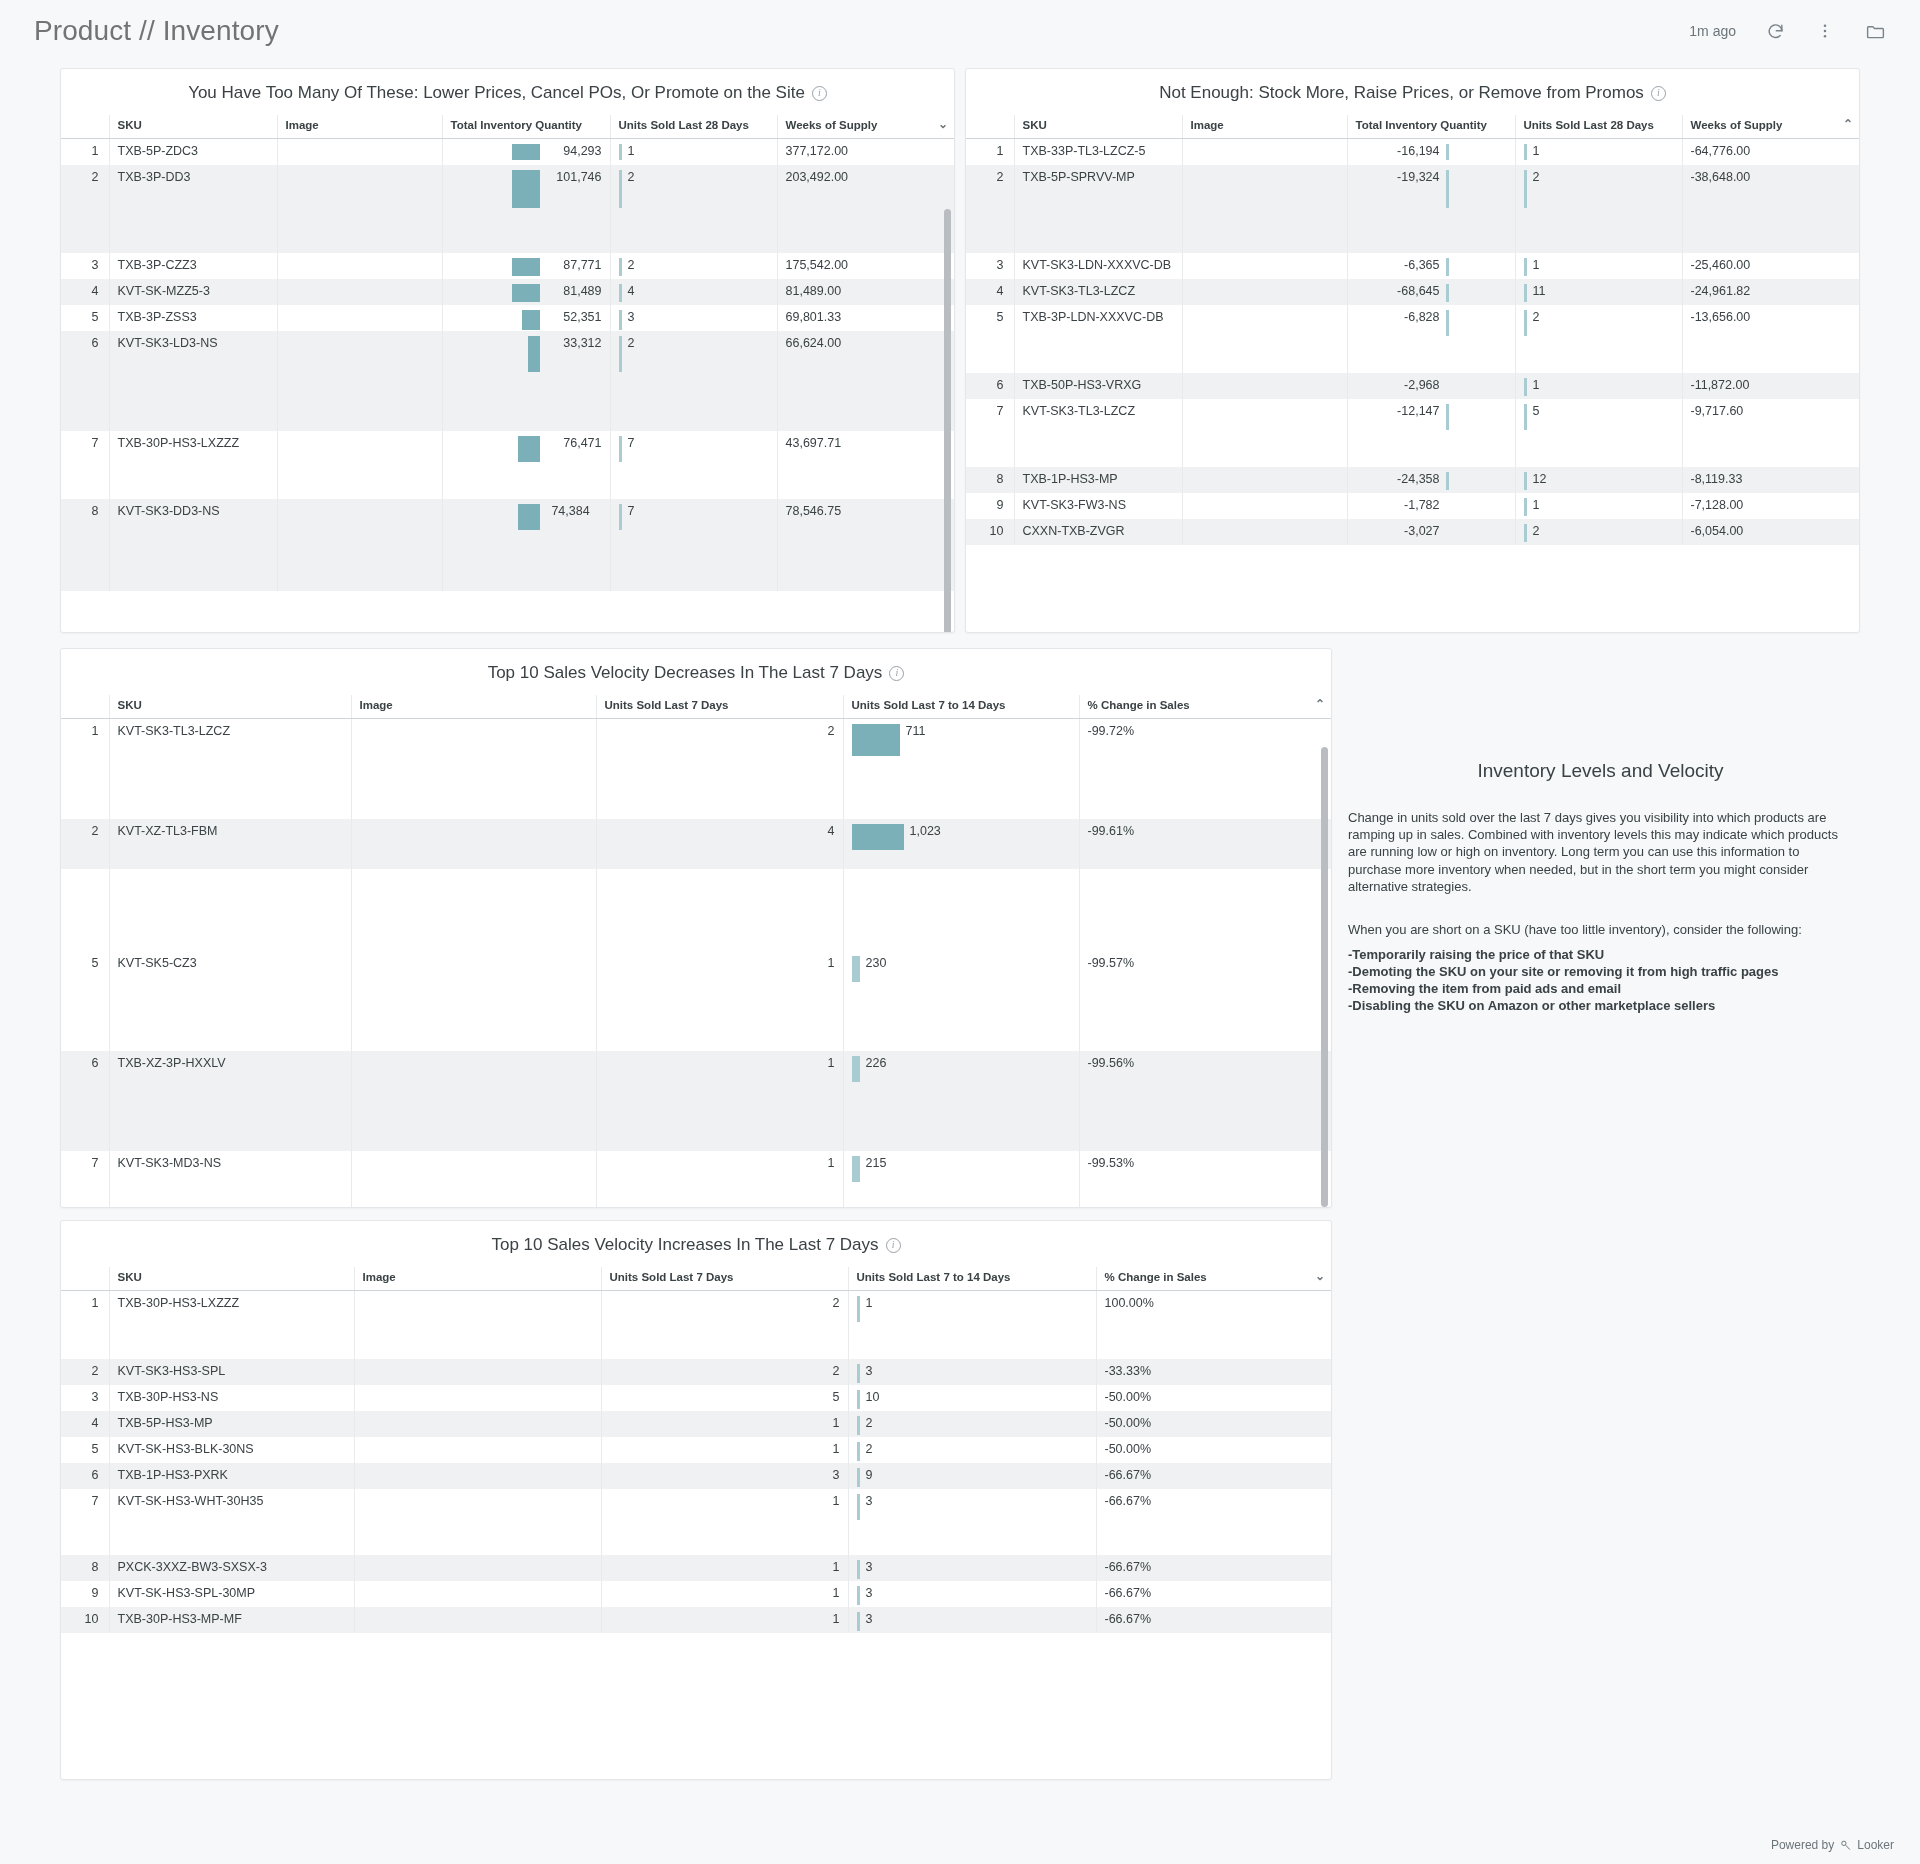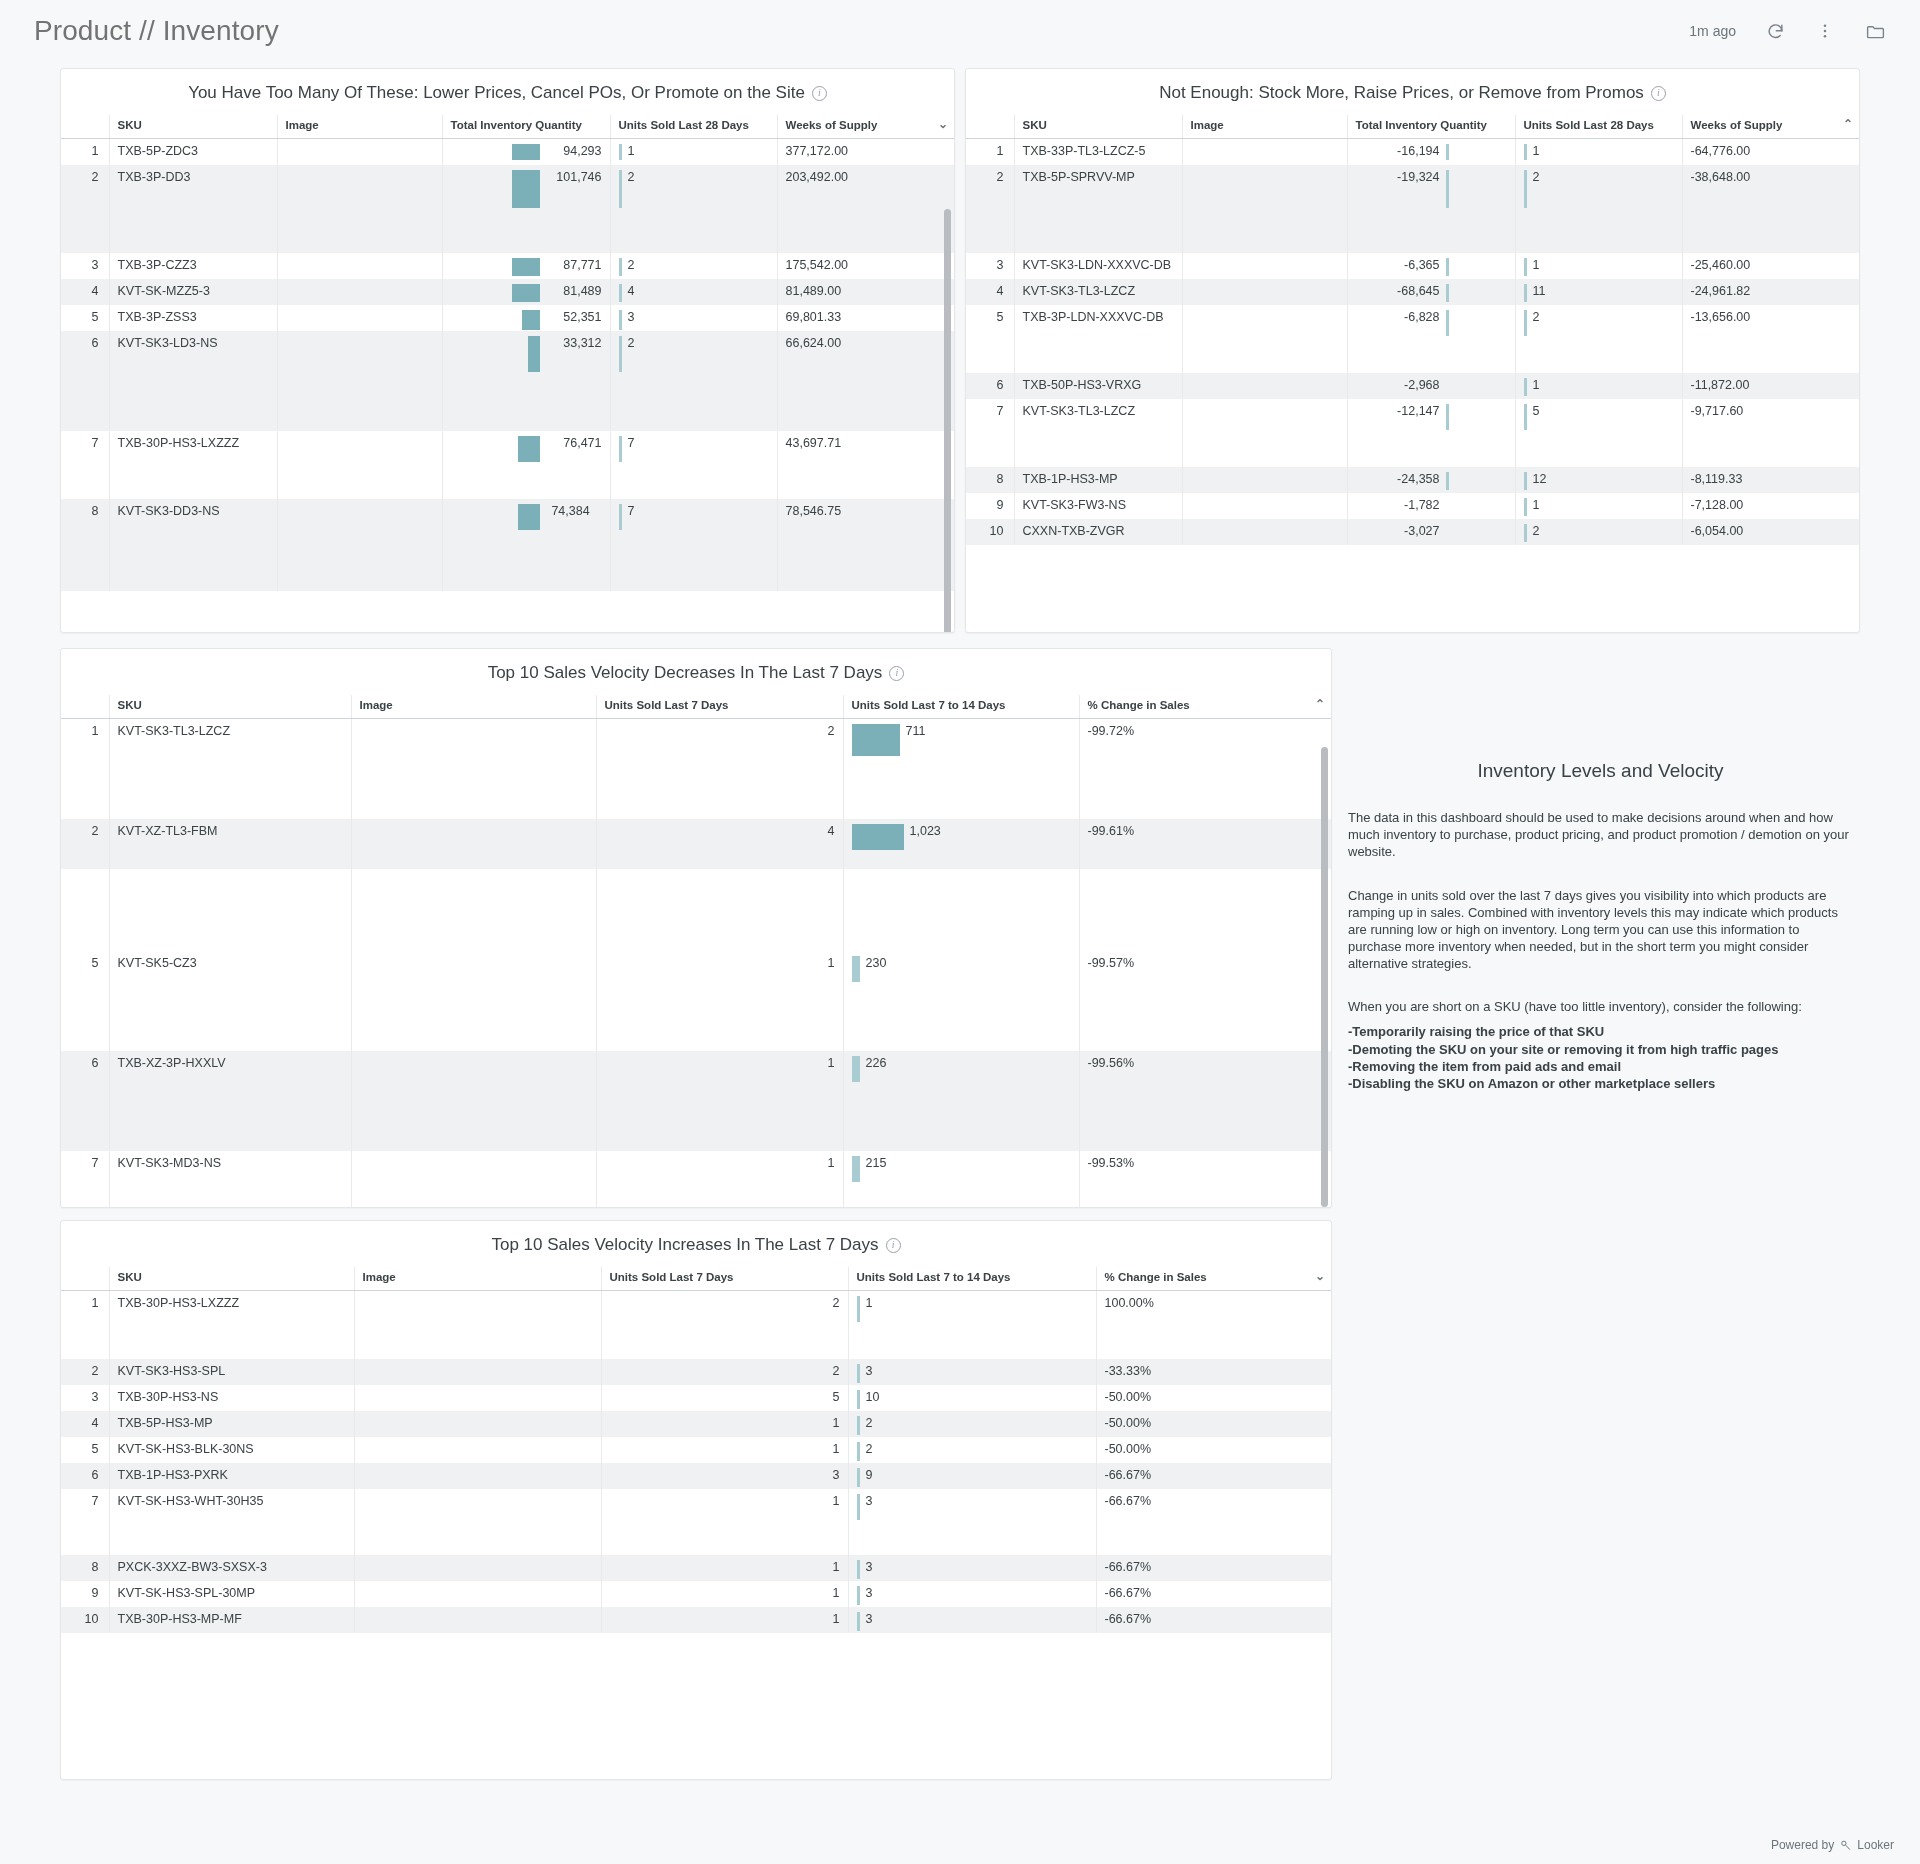--- a/index.html
+++ b/index.html
@@ -754,21 +754,20 @@
           <td>-99.53%</td>
         </tr>
 
       </tbody>
     </table>
     <div class="vscroll" style="top:98px;height:460px;"></div>
   </div>
 
   <div class="text-tile" style="left:1348px; top:758px; width:505px;">
     <h2>Inventory Levels and Velocity</h2>
-    <p>The data in this dashboard should be used to make decisions around when and how much inventory to purchase, product pricing, and product promotion / demotion on your website.</p>
     <p>Change in units sold over the last 7 days gives you visibility into which products are ramping up in sales. Combined with inventory levels this may indicate which products are running low or high on inventory. Long term you can use this information to purchase more inventory when needed, but in the short term you might consider alternative strategies.</p>
     <p class="tight">When you are short on a SKU (have too little inventory), consider the following:</p>
     <div class="bullets">
       <div>-Temporarily raising the price of that SKU</div>
       <div>-Demoting the SKU on your site or removing it from high traffic pages</div>
       <div>-Removing the item from paid ads and email</div>
       <div>-Disabling the SKU on Amazon or other marketplace sellers</div>
     </div>
   </div>
 

